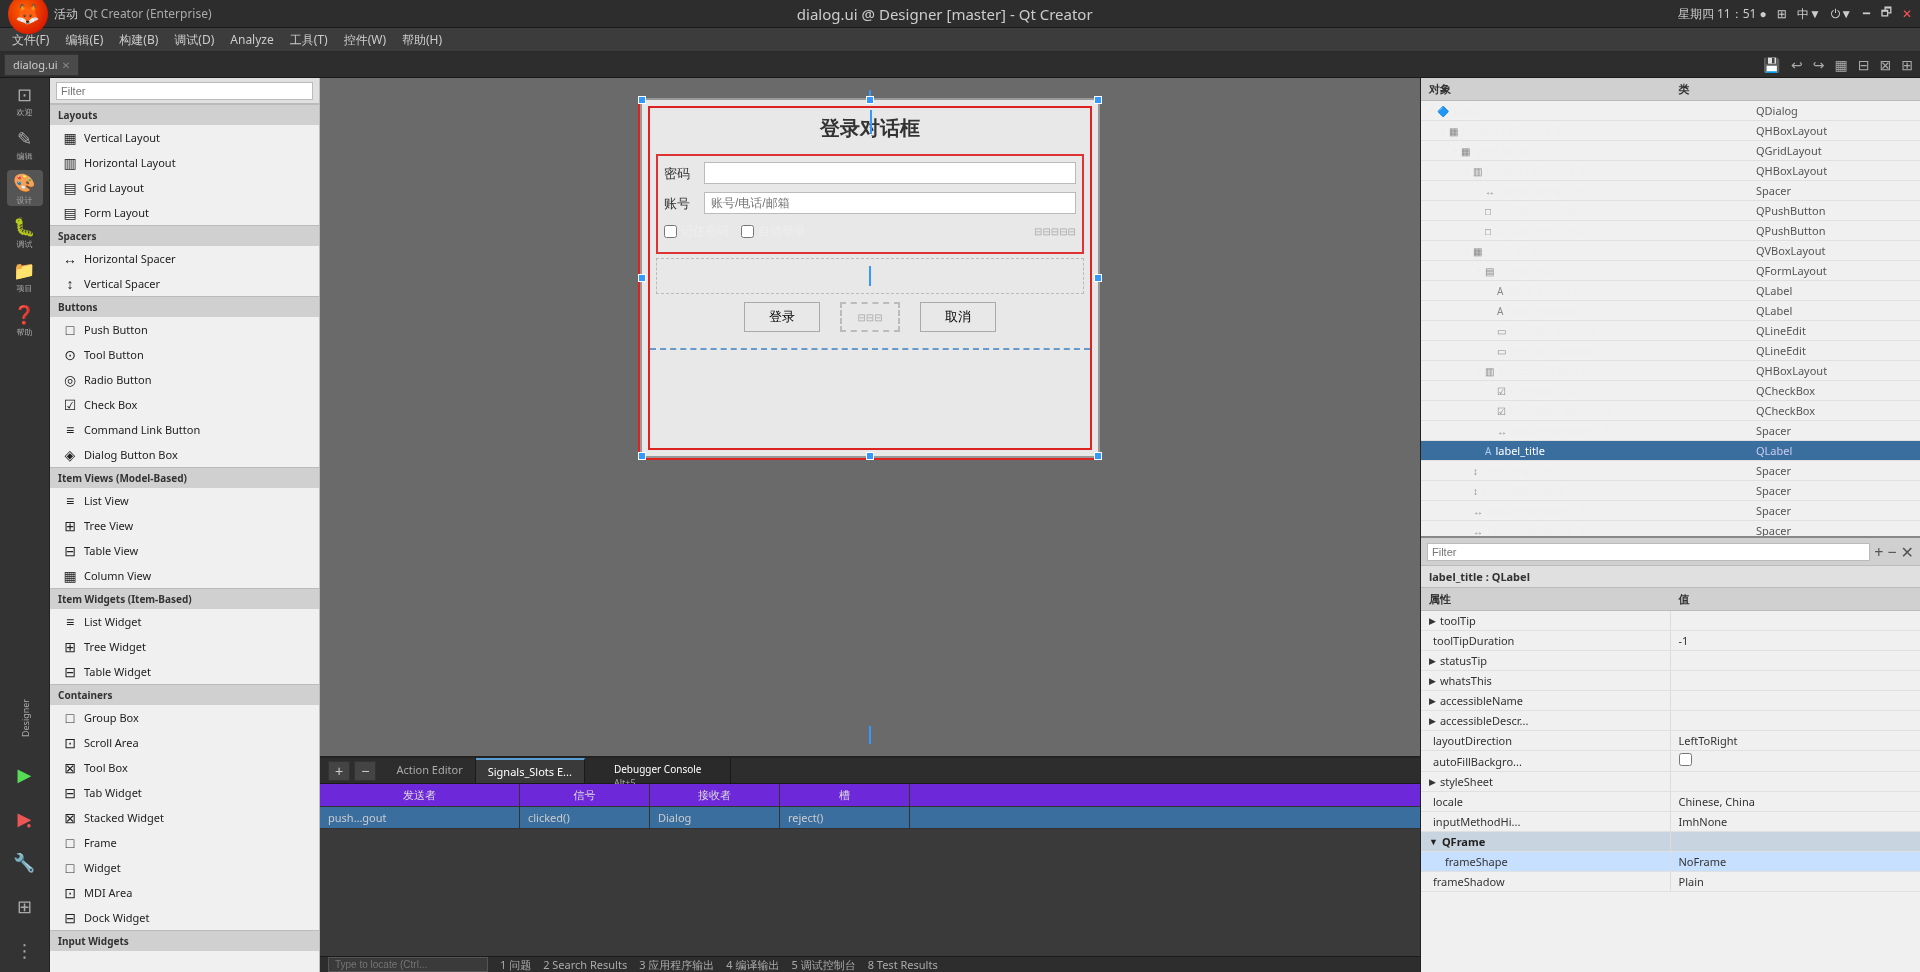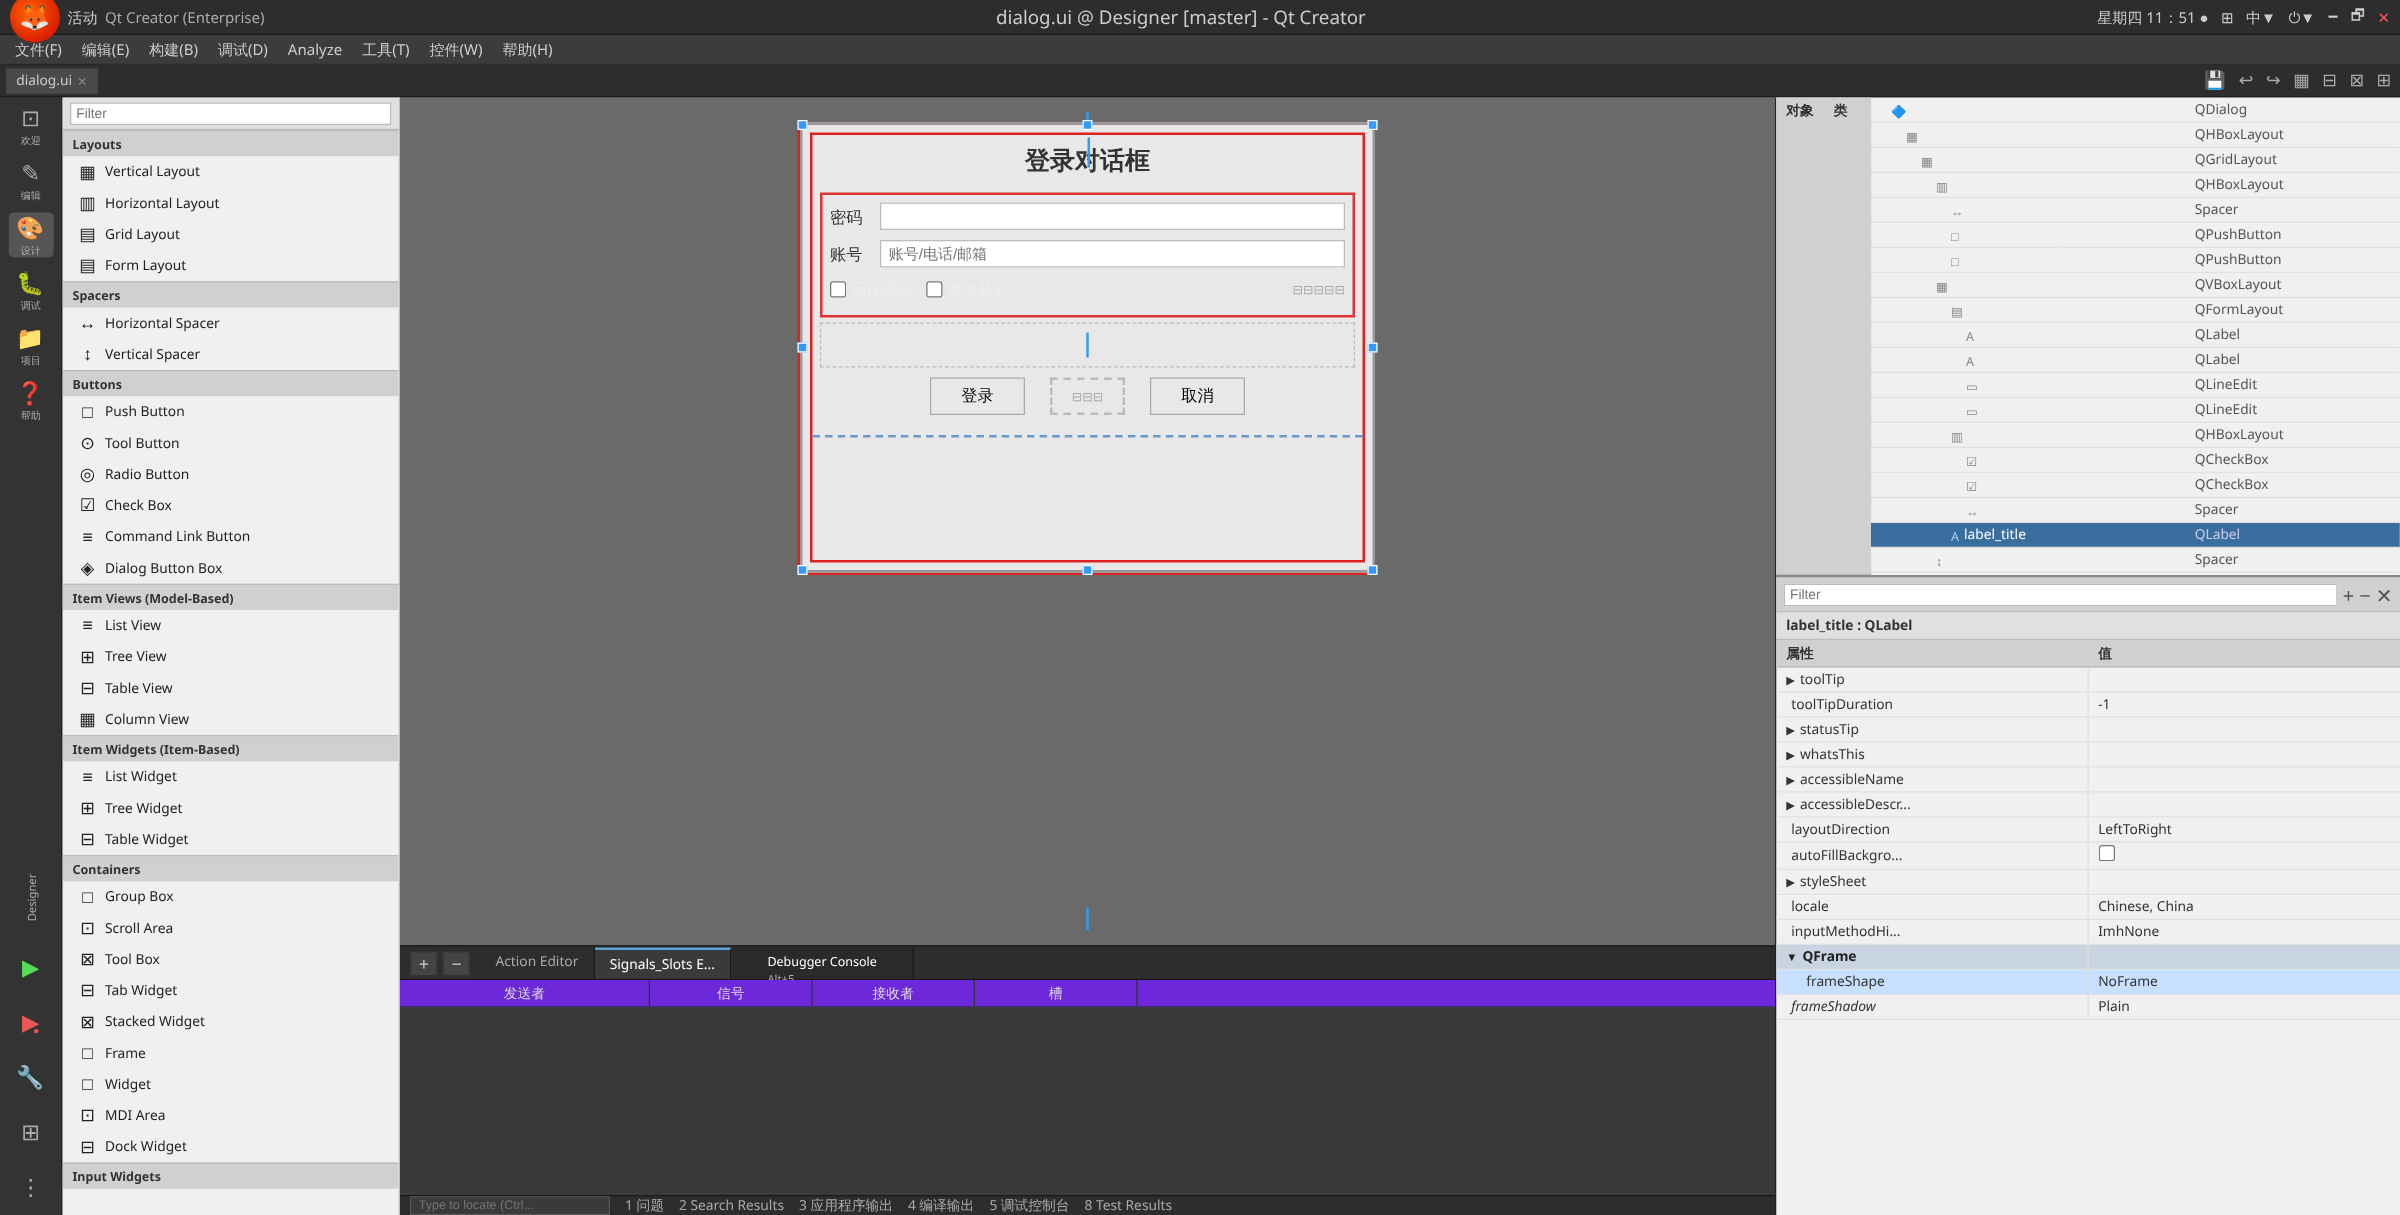--- a/index.html
+++ b/index.html
@@ -54,21 +54,21 @@
     #signal-body { overflow-y: auto; }
     .signal-row { display: grid; grid-template-columns: 200px 130px 130px 130px; border-bottom: 1px solid #333; }
     .signal-row.selected { background: #3a6e9e; }
     .sc { padding: 3px 8px; font-size: 11px; color: #ccc; border-right: 1px solid #333; }
     #signal-toolbar { display: flex; gap: 4px; padding: 4px 8px; background: #2d2d2d; border-bottom: 1px solid #1a1a1a; }
     .sig-btn { background: #444; border: 1px solid #333; color: #ccc; padding: 1px 6px; cursor: pointer; font-size: 14px; }
 
     
     #right-panel { width: 500px; display: flex; flex-direction: column; border-left: 1px solid #222; background: #f0f0f0; }
     
-    #obj-inspector { height: 384px; display: flex; flex-direction: row; border-bottom: 2px solid #888; }
+    #obj-inspector { height: 460px; display: flex; flex-direction: column; border-bottom: 2px solid #888; }
     #obj-header { display: grid; grid-template-columns: 1fr 1fr; background: #d0d0d0; border-bottom: 1px solid #bbb; }
     .obj-hcell { padding: 3px 8px; font-size: 11px; font-weight: bold; color: #333; }
     #obj-tree { flex: 1; overflow-y: auto; font-size: 11px; }
     .ot-row { display: flex; align-items: center; padding: 2px 4px; cursor: pointer; border-bottom: 1px solid #e0e0e0; }
     .ot-row.selected { background: #3a6e9e; color: #fff; }
     .ot-indent { display: inline-block; }
     .ot-expand { width: 12px; text-align: center; font-size: 10px; }
     .ot-name { flex: 1; }
     .ot-type { width: 160px; color: #555; font-size: 11px; }
     .ot-row.selected .ot-type { color: #cce; }
@@ -406,20 +406,28 @@
           <span style="font-size:9px; color:#aaa;">Alt+5</span>
         </div>
       </div>
       <div id="signal-table">
         <div id="signal-header">
           <div class="sh-cell">发送者</div>
           <div class="sh-cell">信号</div>
           <div class="sh-cell">接收者</div>
           <div class="sh-cell">槽</div>
         </div>
+        <div id="signal-body">
+          <div class="signal-row selected">
+            <div class="sc">push…gout</div>
+            <div class="sc">clicked()</div>
+            <div class="sc">Dialog</div>
+            <div class="sc">reject()</div>
+          </div>
+        </div>
       </div>
     </div>
 
     <div style="height:16px; background:#2d2d2d; display:flex; align-items:center; padding:0 8px; gap:12px; font-size:11px; color:#aaa; border-top:1px solid #1a1a1a;">
       <input type="text" style="background: rgb(58, 58, 58); border: 1px solid rgb(85, 85, 85); color: rgb(204, 204, 204); padding: 1px 6px; font-size: 10px; width: 160px;" placeholder="Type to locate (Ctrl...">
       <span style="cursor:pointer;">1 问题</span>
       <span style="cursor:pointer;">2 Search Results</span>
       <span style="cursor:pointer;">3 应用程序输出</span>
       <span style="cursor:pointer;">4 编译输出</span>
       <span style="cursor:pointer;">5 调试控制台</span>
@@ -692,21 +700,21 @@
           <div class="pv"></div>
         </div>
         <div class="prop-row highlighted">
           <div class="pc" style="padding-left:20px;">
               <span class="prop-expand"></span>
               <span>frameShape</span>
             </div>
           <div class="pv">NoFrame</div>
         </div>
         <div class="prop-row">
-          <div class="pc" style="font-style:italic;">
+          <div class="pc" style="">
               <span class="prop-expand"></span>
               <span>frameShadow</span>
             </div>
           <div class="pv">Plain</div>
         </div>
       </div>
     </div>
   </div>
 
 </div>

